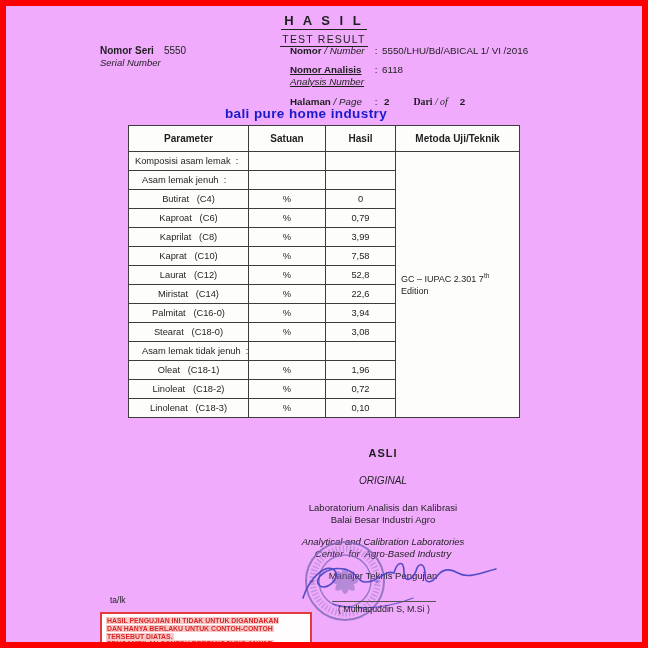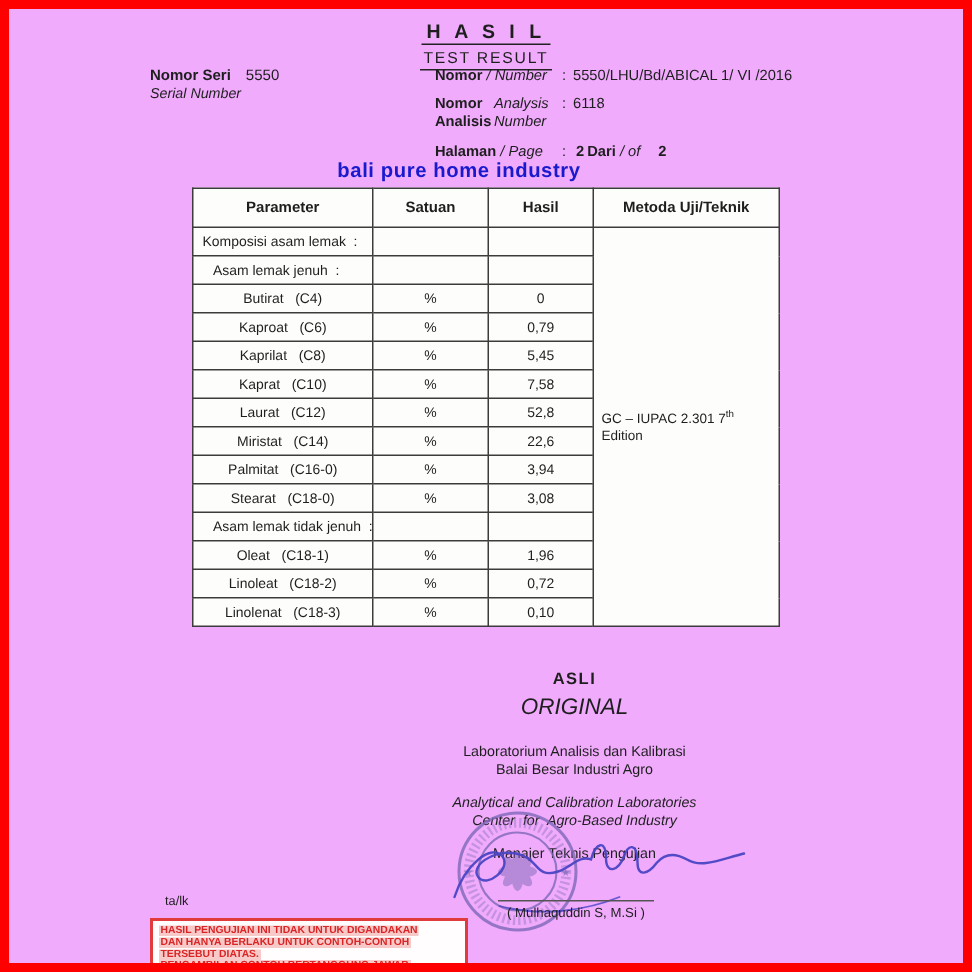--- a/index.html
+++ b/index.html
@@ -16,23 +16,23 @@
 
   
   .serial-block{position:absolute;left:94px;top:39px;font-size:10px;}
   .serial-block .val{margin-left:10px;}
   .serial-en{font-size:9.5px;margin-top:1px;}
 
   
   .info-block{position:absolute;left:284px;top:39px;font-size:9.8px;}
   .info-row{display:flex;align-items:flex-start;margin-bottom:8px;}
   .info-label{width:80px;flex:0 0 auto;}
-  .lab2{display:flex;flex-direction:row;line-height:1.2;}
+  .lab2{display:flex;flex-direction:column;line-height:1.2;text-decoration:underline;}
   .info-sep{width:12px;flex:0 0 auto;text-align:center;}
-  .inline-gap{}
+  .inline-gap{margin-left:22px;font-family:Liberation Serif, serif;}
   .pageval{font-weight:bold;margin-left:2px;margin-right:2px;}
 
   
   .watermark{position:absolute;left:150px;top:100px;width:300px;text-align:center;font-weight:bold;font-size:13.5px;letter-spacing:.4px;color:var(--watermark,#1a1acd);}
 
   
   table.results{position:absolute;left:122px;top:119px;width:391px;border-collapse:collapse;table-layout:fixed;background:#fdfdfb;}
   .results th,.results td{border:1px solid #3c3c3c;}
   .results th{font-size:10px;font-weight:bold;height:25px;text-align:center;padding:0 19px;}
   .results td{font-size:9.3px;height:18px;padding:0 3px;}
@@ -40,21 +40,21 @@
   td.section{text-align:left;white-space:pre;}
   td.ind0{padding-left:6px;}
   td.ind1{padding-left:13px;}
   td.mid{text-align:center;}
   td.method{font-size:9px;text-align:left;vertical-align:middle;padding-left:5px;line-height:1.25;}
   td.method sup{font-size:6.5px;}
 
   
   .footer-block{position:absolute;left:222px;top:441px;width:310px;text-align:center;}
   .asli{font-weight:bold;font-size:11px;letter-spacing:1px;}
-  .original{font-style:italic;font-size:15px;margin-top:4px;margin-bottom:16px;}
+  .original{font-style:italic;font-size:10px;margin-top:16px;margin-bottom:16px;}
   .lab-line{font-size:9.5px;line-height:1.3;}
   .lab-en{font-style:italic;}
   .mb8{margin-bottom:9px;}
   .mgr{font-size:9.5px;margin-top:10px;}
 
   
   .stamp-sig{position:absolute;left:272px;top:518px;width:240px;height:120px;}
   .stamp-ink{stroke:var(--stamp,#7e68b8);}
   .stamp-fill{fill:var(--stamp,#7e68b8);}
   .sig-ink{stroke:var(--signature,#4a44c4);}
@@ -143,21 +143,21 @@
           <td class="mid">0</td>
         </tr>
         <tr>
           <td class="pdata">Kaproat   (C6)</td>
           <td class="mid">%</td>
           <td class="mid">0,79</td>
         </tr>
         <tr>
           <td class="pdata">Kaprilat   (C8)</td>
           <td class="mid">%</td>
-          <td class="mid">5,45</td>
+          <td class="mid">3,99</td>
         </tr>
         <tr>
           <td class="pdata">Kaprat   (C10)</td>
           <td class="mid">%</td>
           <td class="mid">7,58</td>
         </tr>
         <tr>
           <td class="pdata">Laurat   (C12)</td>
           <td class="mid">%</td>
           <td class="mid">52,8</td>

